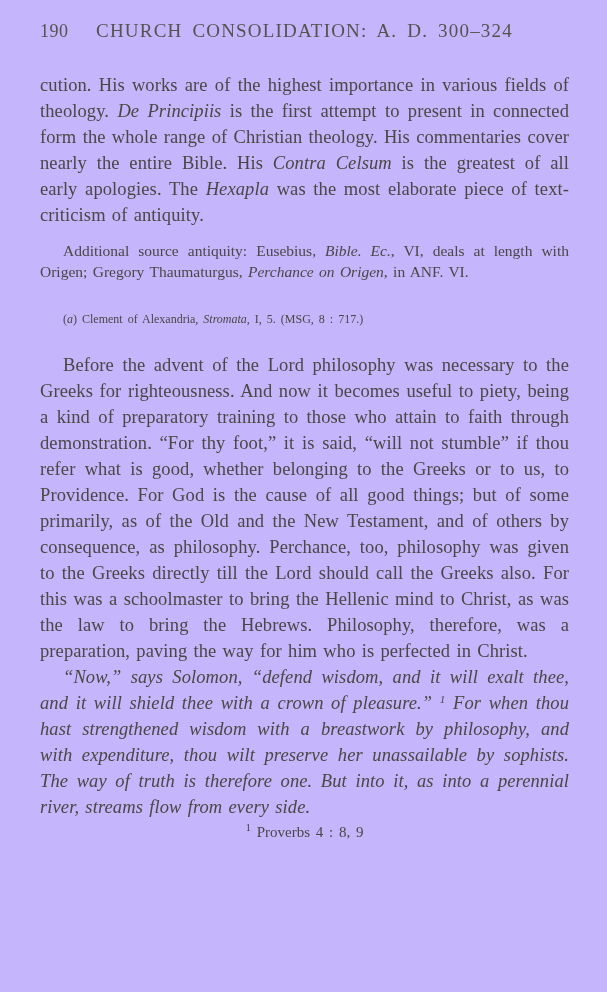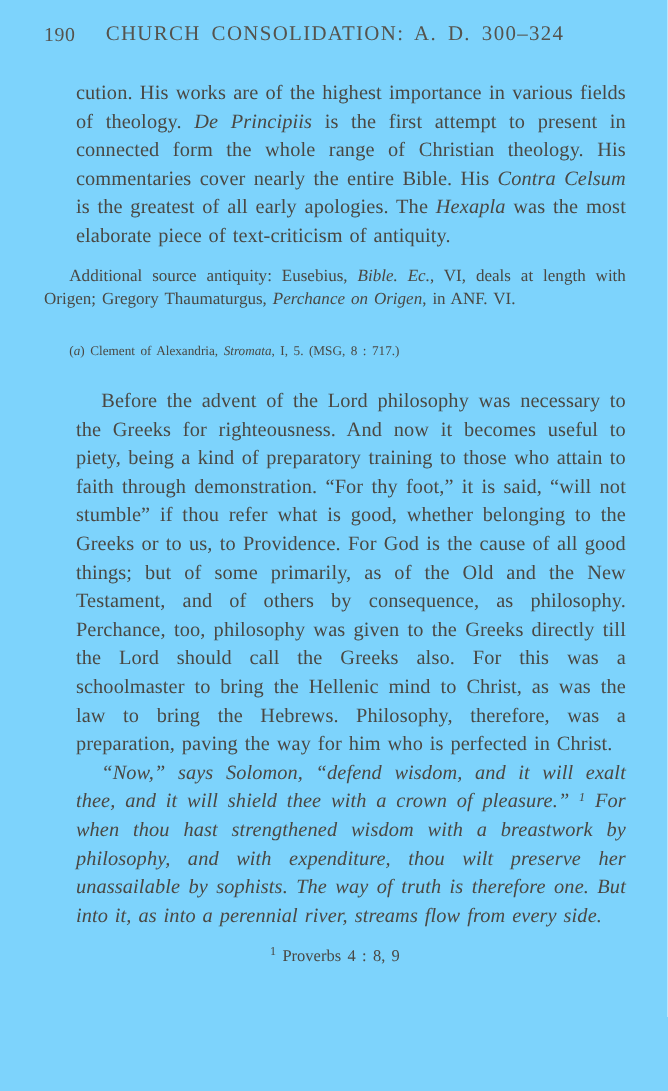--- a/index.html
+++ b/index.html
@@ -5,21 +5,21 @@
   html, body {
     margin: 0;
     padding: 0;
     background: #ffffff;
   }
   .page {
     position: relative;
     width: 607px;
     height: 992px;
     box-sizing: border-box;
-    background: #7dd3fc;
+    background: #c4b5fd;
     color: #4a4843;
     font-family: "Liberation Serif", serif;
     padding: 20px 38px 0 40px;
     overflow: hidden;
   }
   .running-header {
     position: relative;
     height: 26px;
     font-size: 19px;
     text-align: center;
@@ -36,21 +36,20 @@
   }
   p {
     margin: 0;
     text-align: justify;
   }
   .body-text {
     font-size: 18.5px;
     line-height: 26px;
     word-spacing: 1.5px;
     letter-spacing: 0.1px;
-    margin-left: 29px;
   }
   .small-text {
     font-size: 15.5px;
     line-height: 20.5px;
     word-spacing: 1.5px;
   }
   .indent { text-indent: 23px; }
   .intro-para { margin-top: 26px; }
   .source-note { margin-top: 13px; }
   .section-heading {
@@ -58,21 +57,21 @@
     font-size: 12px;
     line-height: 26px;
     text-indent: 23px;
     word-spacing: 2px;
     text-align: left;
   }
   .editor-comment { margin-top: 15px; }
   .quote-para-1 { margin-top: 20px; }
   .quote-para-2 { margin-top: 0; font-style: italic; }
   .footnote {
-    margin-top: 14px;
+    margin-top: 2px;
     font-size: 15px;
     line-height: 20px;
     text-align: center;
     word-spacing: 2px;
   }
   .italic { font-style: italic; }
   sup {
     font-size: 11px;
     line-height: 0;
     vertical-align: baseline;

